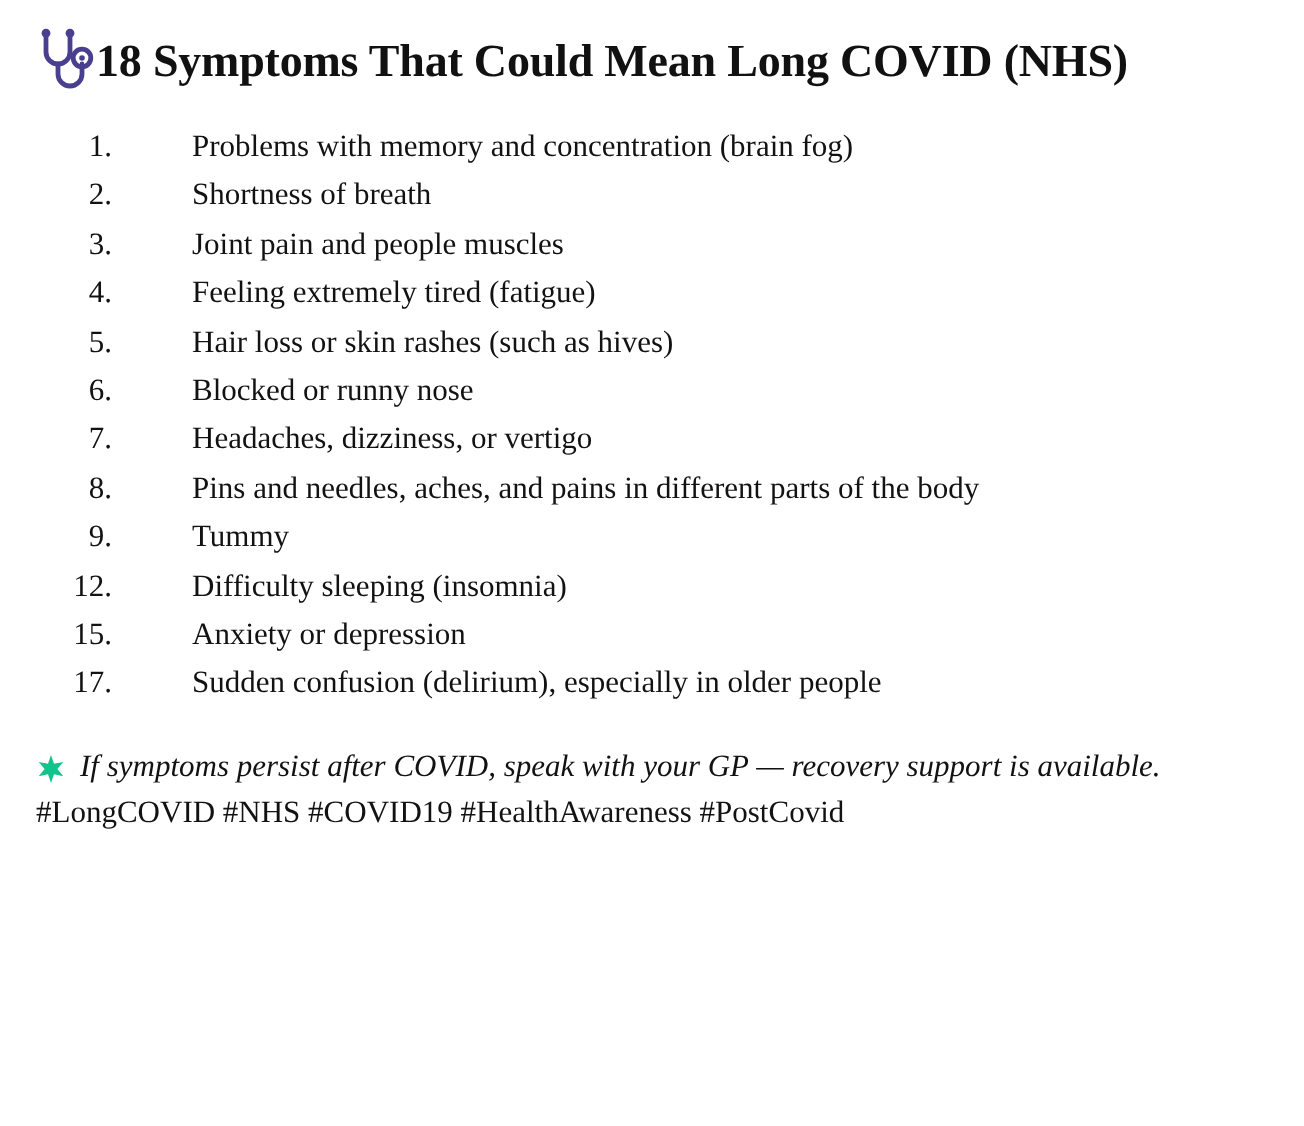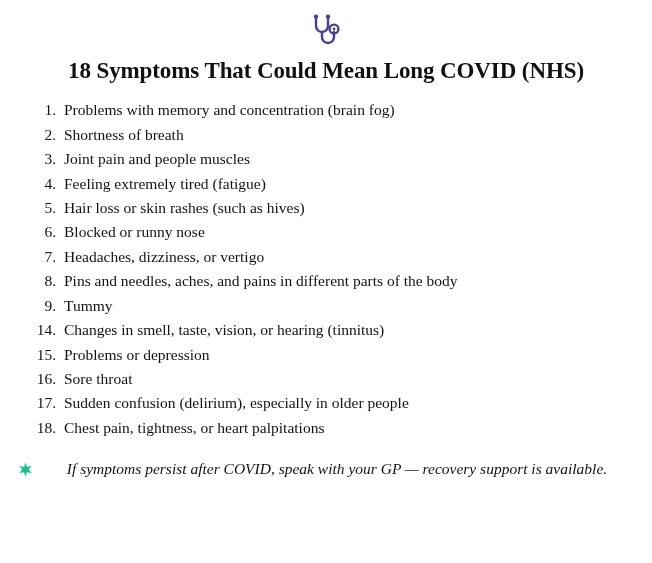--- a/index.html
+++ b/index.html
@@ -18,23 +18,21 @@
     position: relative;
     width: 652px;
     height: 563px;
     box-sizing: border-box;
     padding: 14px 18px 0 18px;
   }
   
   .header {
     display: flex;
     align-items: center;
-    gap: 10px;
     margin-bottom: 14px;
-    flex-direction: column;
   }
   .header-icon {
     flex: 0 0 auto;
     width: 30px;
     height: 34px;
     display: block;
   }
   .header-title {
     font-family: "Liberation Serif", serif;
     font-weight: bold;
@@ -60,34 +58,34 @@
   .symptom-num {
     flex: 0 0 auto;
     width: 46px;
     text-align: right;
     padding-right: 8px;
     box-sizing: border-box;
     font-size: 15.5px;
   }
   .symptom-text {
     flex: 1 1 auto;
+    margin-left: 32px;
   }
   
   .footer {
     margin-top: 18px;
   }
   .footer-note {
     display: flex;
     align-items: flex-start;
     gap: 7px;
     font-style: italic;
     font-size: 15.5px;
     line-height: 22px;
     color: #121212;
-    text-align: center;
   }
   .footer-icon {
     flex: 0 0 auto;
     width: 15px;
     height: 15px;
     margin-top: 4px;
     display: block;
   }
   .footer-note-text {
     flex: 1 1 auto;
@@ -147,43 +145,36 @@
     </li>
     <li class="symptom-item">
       <span class="symptom-num">8.</span>
       <span class="symptom-text">Pins and needles, aches, and pains in different parts of the body</span>
     </li>
     <li class="symptom-item">
       <span class="symptom-num">9.</span>
       <span class="symptom-text">Tummy</span>
     </li>
     <li class="symptom-item">
-      <span class="symptom-num">14.</span>
-      <span class="symptom-text">Changes in smell, taste, vision, or hearing (tinnitus)</span>
+      <span class="symptom-num">12.</span>
+      <span class="symptom-text">Difficulty sleeping (insomnia)</span>
     </li>
     <li class="symptom-item">
       <span class="symptom-num">15.</span>
-      <span class="symptom-text">Problems or depression</span>
-    </li>
-    <li class="symptom-item">
-      <span class="symptom-num">16.</span>
-      <span class="symptom-text">Sore throat</span>
+      <span class="symptom-text">Anxiety or depression</span>
     </li>
     <li class="symptom-item">
       <span class="symptom-num">17.</span>
       <span class="symptom-text">Sudden confusion (delirium), especially in older people</span>
-    </li>
-    <li class="symptom-item">
-      <span class="symptom-num">18.</span>
-      <span class="symptom-text">Chest pain, tightness, or heart palpitations</span>
     </li>
   </ul>
 
   <div class="footer">
     <div class="footer-note">
       <svg class="footer-icon" viewBox="0 0 16 16" xmlns="http://www.w3.org/2000/svg">
         <path d="M8 0.5 L9.6 5.2 L14.6 4.2 L11.4 8 L14.6 11.8 L9.6 10.8 L8 15.5 L6.4 10.8 L1.4 11.8 L4.6 8 L1.4 4.2 L6.4 5.2 Z" fill="#12c48b"></path>
       </svg>
       <span class="footer-note-text">If symptoms persist after COVID, speak with your GP — recovery support is available.</span>
     </div>
+    <div class="hashtags">#LongCOVID #NHS #COVID19 #HealthAwareness #PostCovid</div>
   </div>
 
 </div>
 
 </body></html>

